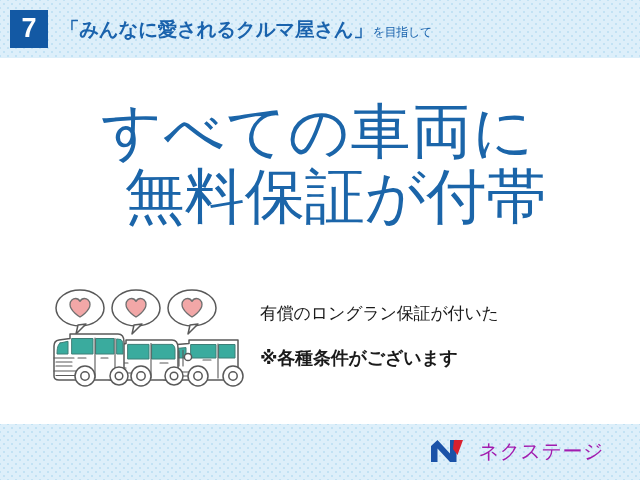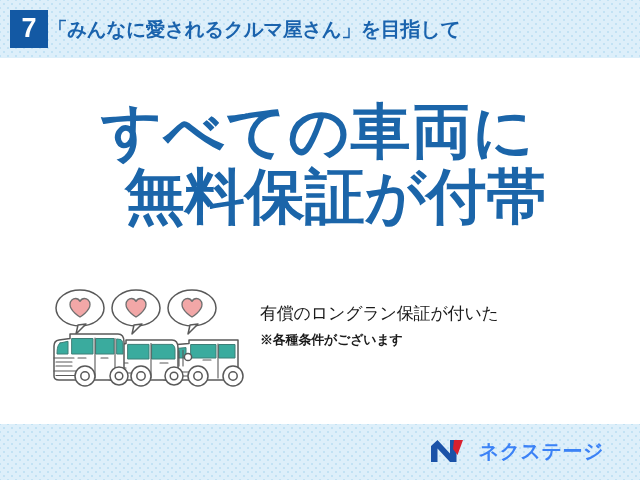--- a/index.html
+++ b/index.html
@@ -61,45 +61,46 @@
     line-height: 1;
     display: flex;
     align-items: center;
     justify-content: center;
     flex: 0 0 auto;
     letter-spacing: 0;
     padding-bottom: 2px;
   }
 
   #header-title {
+    margin-left: 12px;
     white-space: nowrap;
     color: #1a63ad;
     display: flex;
     align-items: baseline;
   }
   #header-title-main {
     font-size: 19.5px;
     font-weight: bold;
     letter-spacing: -0.3px;
   }
   #header-title-suffix {
-    font-size: 20px;
-    font-weight: bold;
+    font-size: 12px;
+    font-weight: normal;
     letter-spacing: -0.3px;
   }
 
   
   #headline {
     position: absolute;
     left: 0;
     top: 100px;
     width: 636px;
     text-align: center;
     color: #1b65a9;
-    font-weight: bold;
+    font-weight: normal;
     line-height: 1.08;
   }
   #headline .hl-line {
     font-size: 60px;
     letter-spacing: 1px;
     display: block;
     white-space: nowrap;
   }
   #headline .hl-line.second { letter-spacing: 0px; padding-left: 35px; }
 
@@ -118,52 +119,51 @@
     margin-left: 48px;
     width: 200px;
     height: 112px;
     flex: 0 0 auto;
   }
 
   #body-copy {
     margin-left: 12px;
     padding-top: 12px;
     color: #1a1a1a;
-    font-family: Liberation Serif, serif;
   }
   #body-copy .copy-line {
     font-size: 17px;
     line-height: 1.62;
     white-space: nowrap;
     letter-spacing: -0.2px;
   }
   #body-copy .copy-note {
-    font-size: 13px;
+    font-size: 18px;
     font-weight: bold;
     line-height: 1.7;
     white-space: nowrap;
     letter-spacing: -0.2px;
-    margin-top: 1px;
+    margin-top: 15px;
   }
 
   
   #brand-logo {
     position: absolute;
     right: 36px;
     top: 438px;
     height: 26px;
     display: flex;
     align-items: center;
   }
   #brand-mark { width: 34px; height: 24px; flex: 0 0 auto; }
   #brand-name {
     margin-left: 15px;
     font-size: 20px;
-    font-weight: bold;
-    color: #3b82f6;
+    font-weight: normal;
+    color: #a21caf;
     letter-spacing: 0.5px;
     white-space: nowrap;
   }
 </style>
 </head>
 <body>
 
 <div id="slide">
 
   <div id="header-band" class="dot-band"></div>

